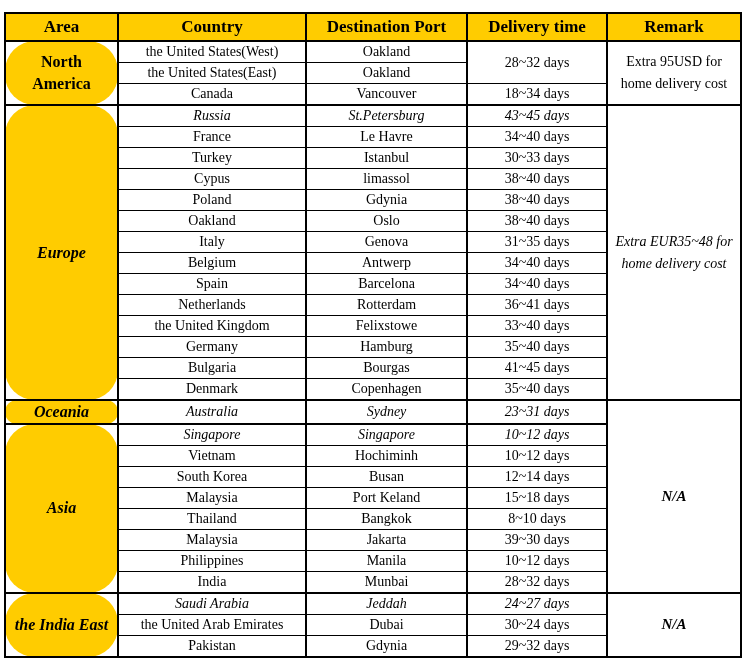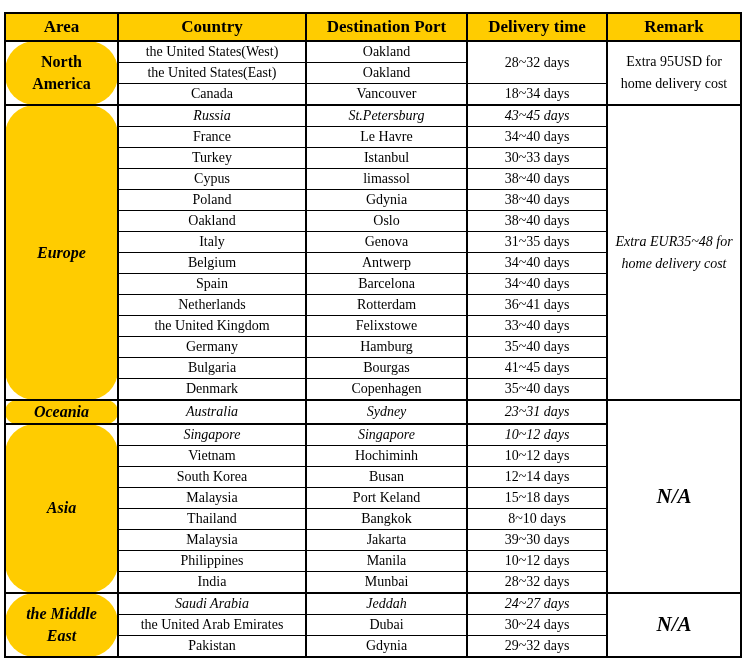--- a/index.html
+++ b/index.html
@@ -57,21 +57,21 @@
     line-height: 1.35;
     padding: 0 6px;
     border-radius: 30px;
   }
   .ship-table td.remark {
     line-height: 1.55;
     padding: 0 3px;
   }
   .ship-table td.remark.na {
     font-weight: bold;
-    font-size: 21px;
+    font-size: 15px;
   }
 </style>
 </head>
 <body>
 
 <div class="page">
   <table class="ship-table">
     <colgroup>
       <col style="width:113px">
       <col style="width:188px">
@@ -219,21 +219,21 @@
           <td>Philippines</td>
           <td>Manila</td>
           <td>10~12 days</td>
         </tr>
         <tr>
           <td>India</td>
           <td>Munbai</td>
           <td>28~32 days</td>
         </tr>
         <tr class="sec-top">
-          <td class="area" rowspan="3">the Middle East</td>
+          <td class="area" rowspan="3">the India East</td>
           <td>Saudi Arabia</td>
           <td>Jeddah</td>
           <td>24~27 days</td>
           <td class="remark na" rowspan="3">N/A</td>
         </tr>
         <tr>
           <td>the United Arab Emirates</td>
           <td>Dubai</td>
           <td>30~24 days</td>
         </tr>

